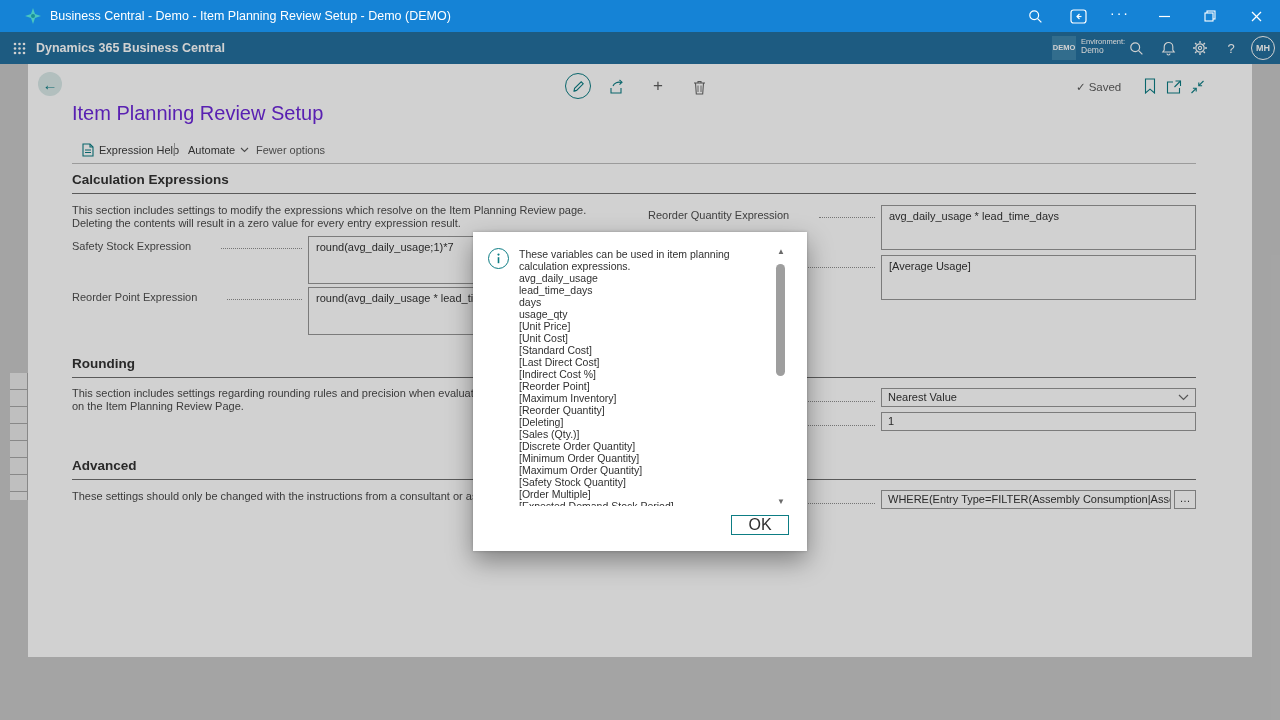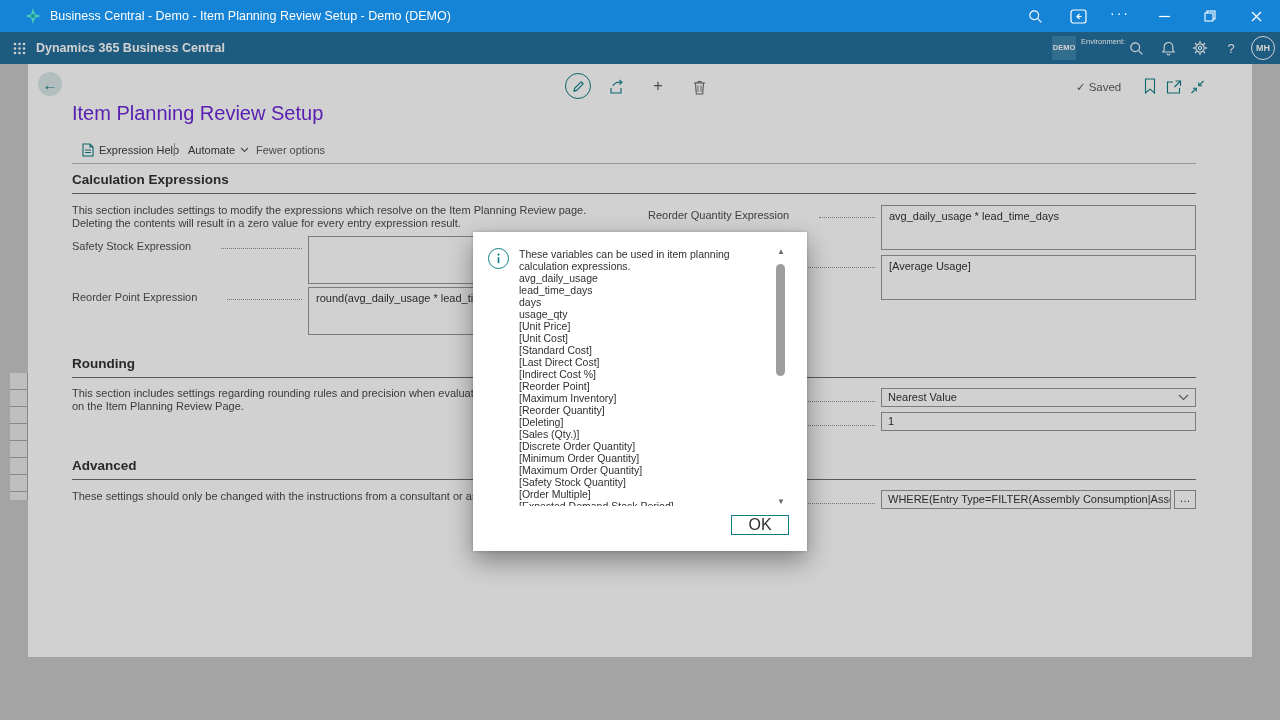--- a/index.html
+++ b/index.html
@@ -21,21 +21,21 @@
   .tb-btn{top:0;width:44px;height:32px;display:flex;align-items:center;justify-content:center;color:#fff;}
   .tb-dots{font-size:14px;letter-spacing:2px;padding-bottom:6px;}
 
   
   #navbar{left:0;top:32px;width:1280px;height:32px;background:var(--navbar);z-index:10;}
   #navbar .brand{left:36px;top:0;height:32px;line-height:32px;color:#fff;font-size:12.5px;font-weight:700;white-space:nowrap;}
   .nav-btn{top:4px;width:26px;height:24px;display:flex;align-items:center;justify-content:center;color:#fff;}
   #env-badge{left:1052px;top:4px;width:24px;height:24px;background:var(--badge);color:#fff;
     font-size:7.5px;font-weight:700;display:flex;flex-direction:row;align-items:center;justify-content:center;line-height:8px;}
   #env-text{left:1081px;top:5px;color:#fff;font-size:7.5px;line-height:9px;}
-  #env-text .env-name{font-size:8.5px;margin-top:28px;}
+  #env-text .env-name{font-size:8.5px;}
   #avatar{left:1251px;top:4px;width:24px;height:24px;border-radius:50%;border:1.4px solid #fff;color:#fff;
     font-size:9px;font-weight:700;display:flex;align-items:center;justify-content:center;}
 
   
   #workspace{left:0;top:64px;width:1280px;height:656px;background:var(--backdrop);}
   #card{left:28px;top:64px;width:1224px;height:593px;background:var(--card);}
   #left-fragment{left:10px;top:373px;width:18px;height:127px;
     background:repeating-linear-gradient(to bottom,#e9e9e9 0 16px,#a7a7a7 16px 17px);border-right:1px solid #a7a7a7;}
 
   #back-btn{left:38px;top:72px;width:24px;height:24px;border-radius:50%;background:#d9e9e8;color:var(--accent);
@@ -65,21 +65,21 @@
   .lblwrap{display:flex;align-items:flex-start;gap:24px;}
   .flabel{font-size:11px;color:#4f4f4f;line-height:13px;white-space:nowrap;flex:none;}
   .leader{flex:1;height:9px;border-bottom:1px dotted #8f8f8f;margin:0 6px;}
   .fbox{border:1px solid #979797;background:transparent;font-size:11px;color:#333;
     padding:4px 7px;line-height:13px;overflow:hidden;}
   .single{display:flex;align-items:center;padding:0 6px;white-space:nowrap;}
 
   #lrow1,#lrow2{left:72px;width:548px;}
   #lrow1 .lblwrap,#lrow2 .lblwrap{width:236px;padding-top:4px;}
   #lrow1 .fbox,#lrow2 .fbox{width:312px;height:48px;}
-  #lrow1{top:236px;text-align:right;} #lrow2{top:287px;}
+  #lrow1{top:236px;} #lrow2{top:287px;}
 
   #rrow1,#rrow2,#rndrow1,#rndrow2,#advrow{left:648px;width:548px;}
   #rrow1 .lblwrap,#rrow2 .lblwrap,#rndrow1 .lblwrap,#rndrow2 .lblwrap,#advrow .lblwrap{width:233px;padding-top:4px;}
   #rrow1 .fbox,#rrow2 .fbox{width:315px;height:45px;}
   #rrow1{top:205px;} #rrow2{top:255px;}
 
   #rndrow1{top:388px;} #rndrow2{top:412px;}
   #rndrow1 .fbox,#rndrow2 .fbox{width:315px;height:19px;}
   #rndrow1 .lblwrap,#rndrow2 .lblwrap,#advrow .lblwrap{padding-top:5px;}
   .combo{display:flex;align-items:center;justify-content:space-between;}

